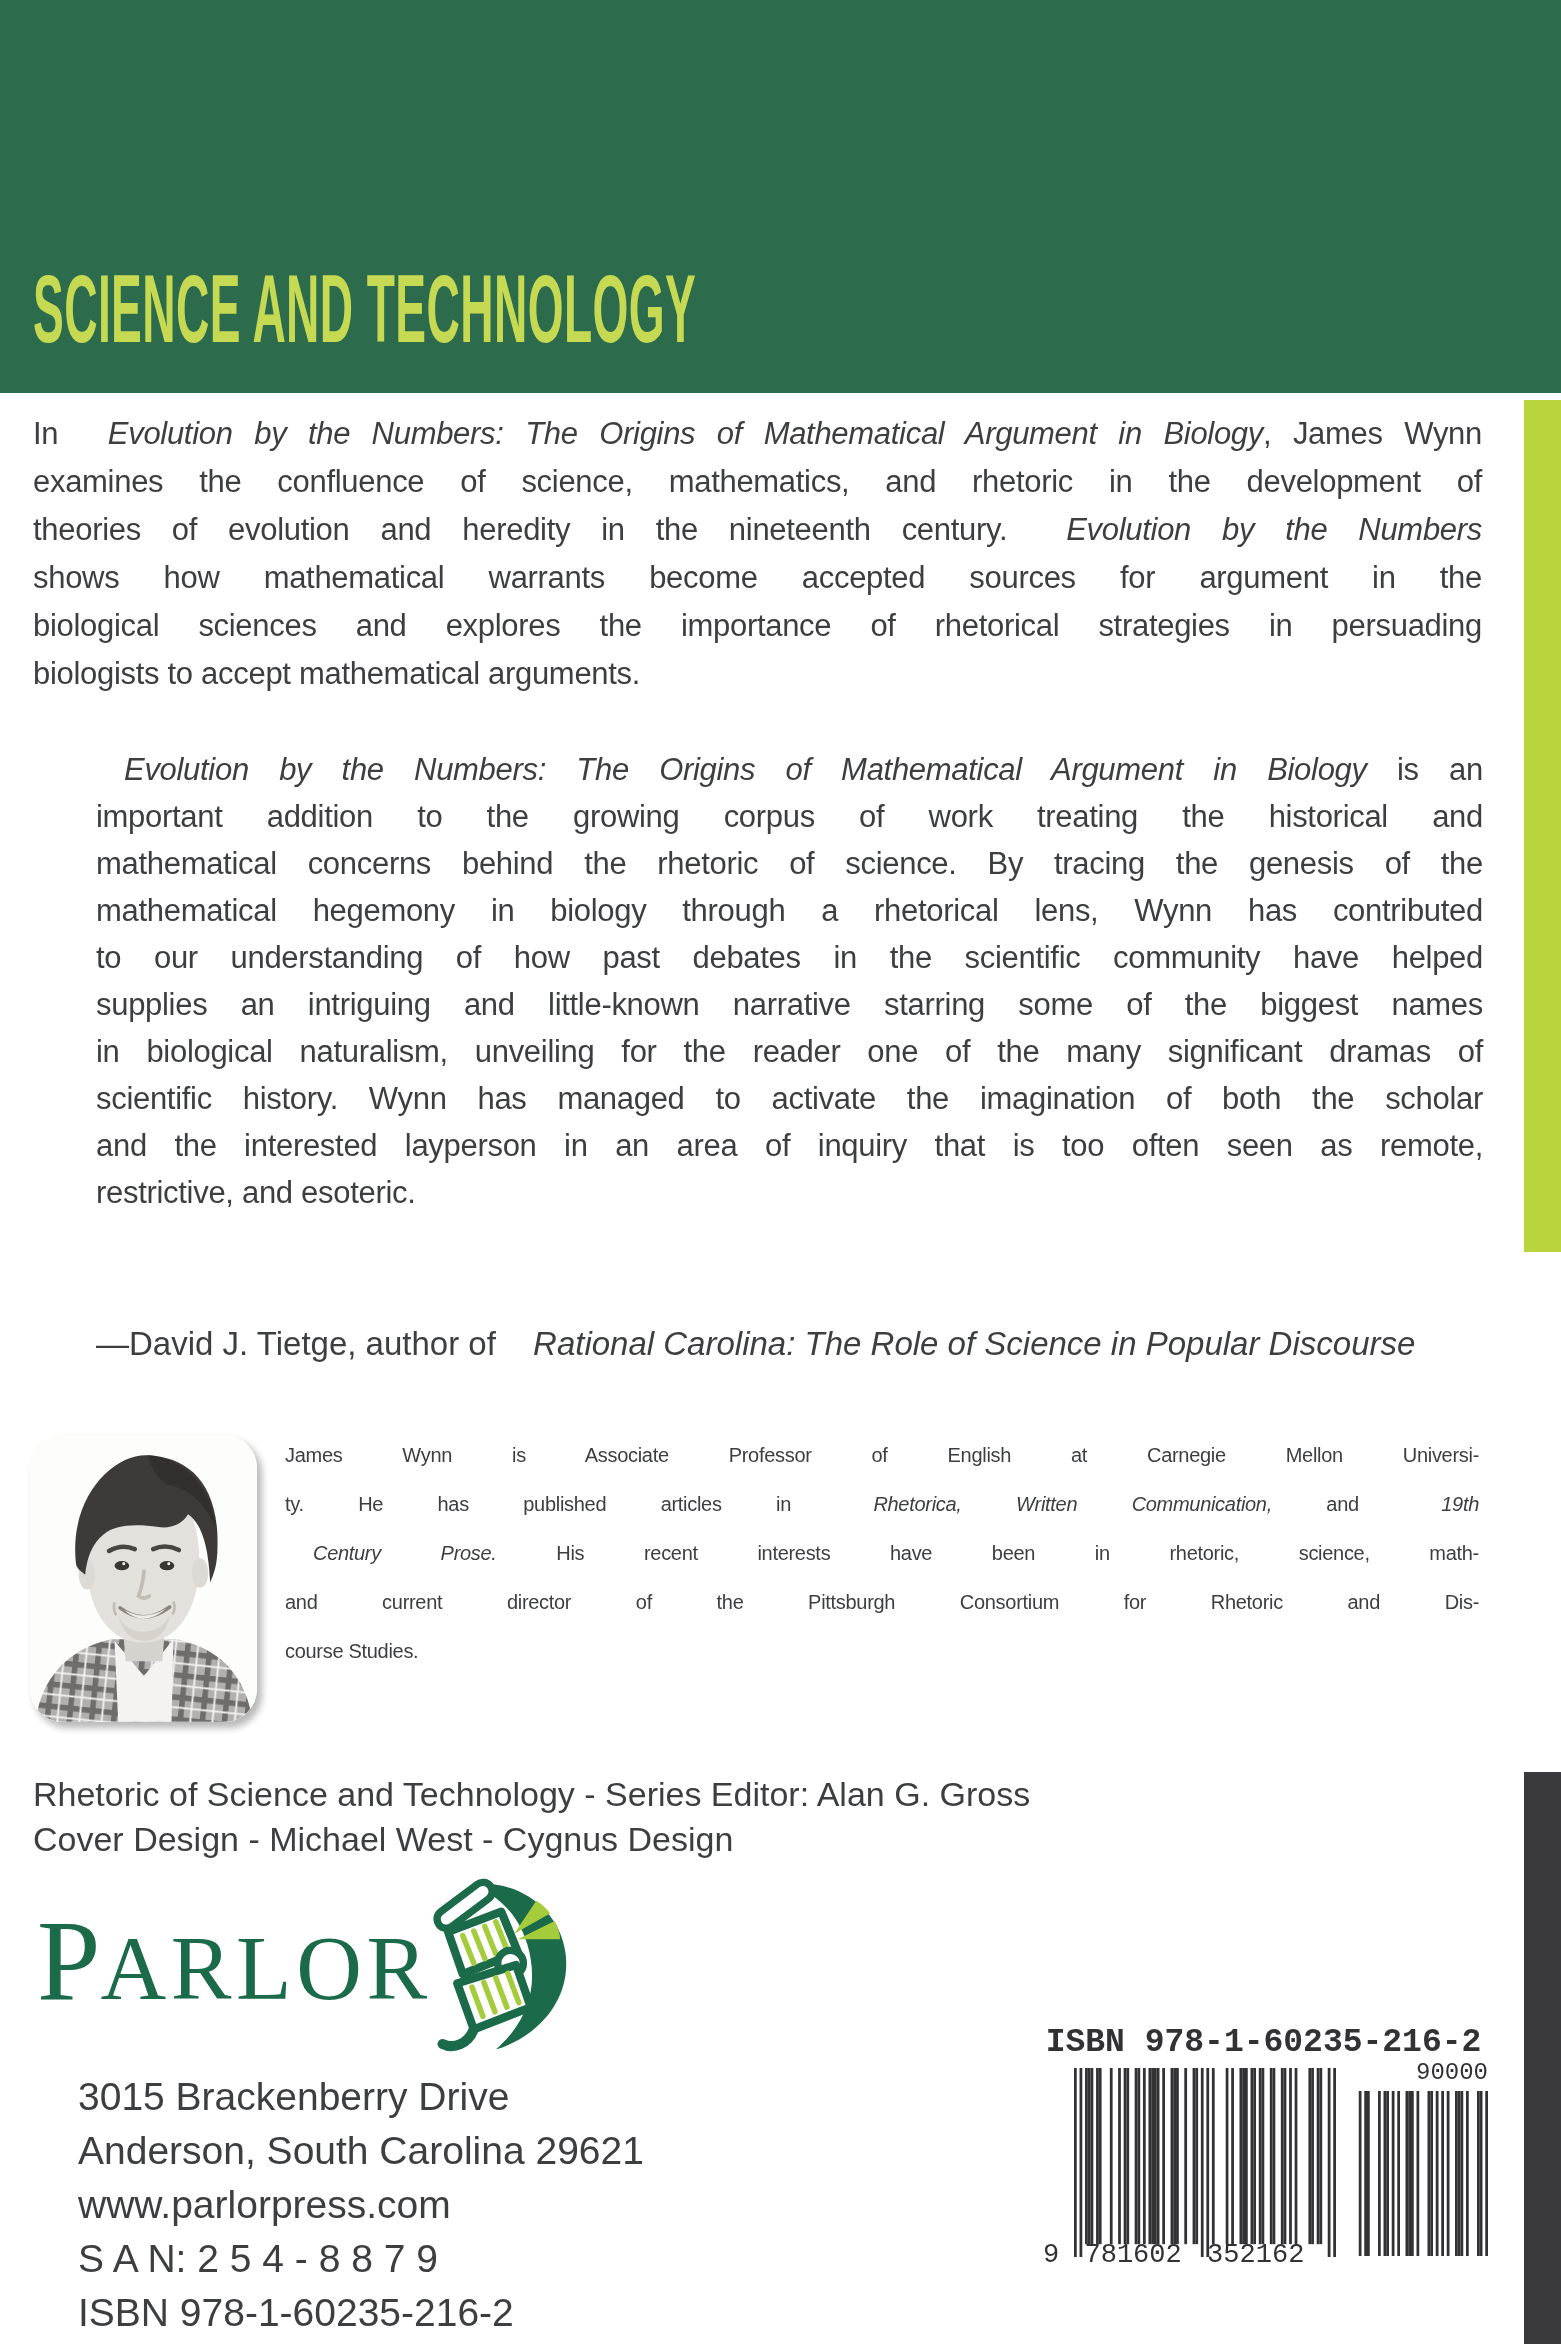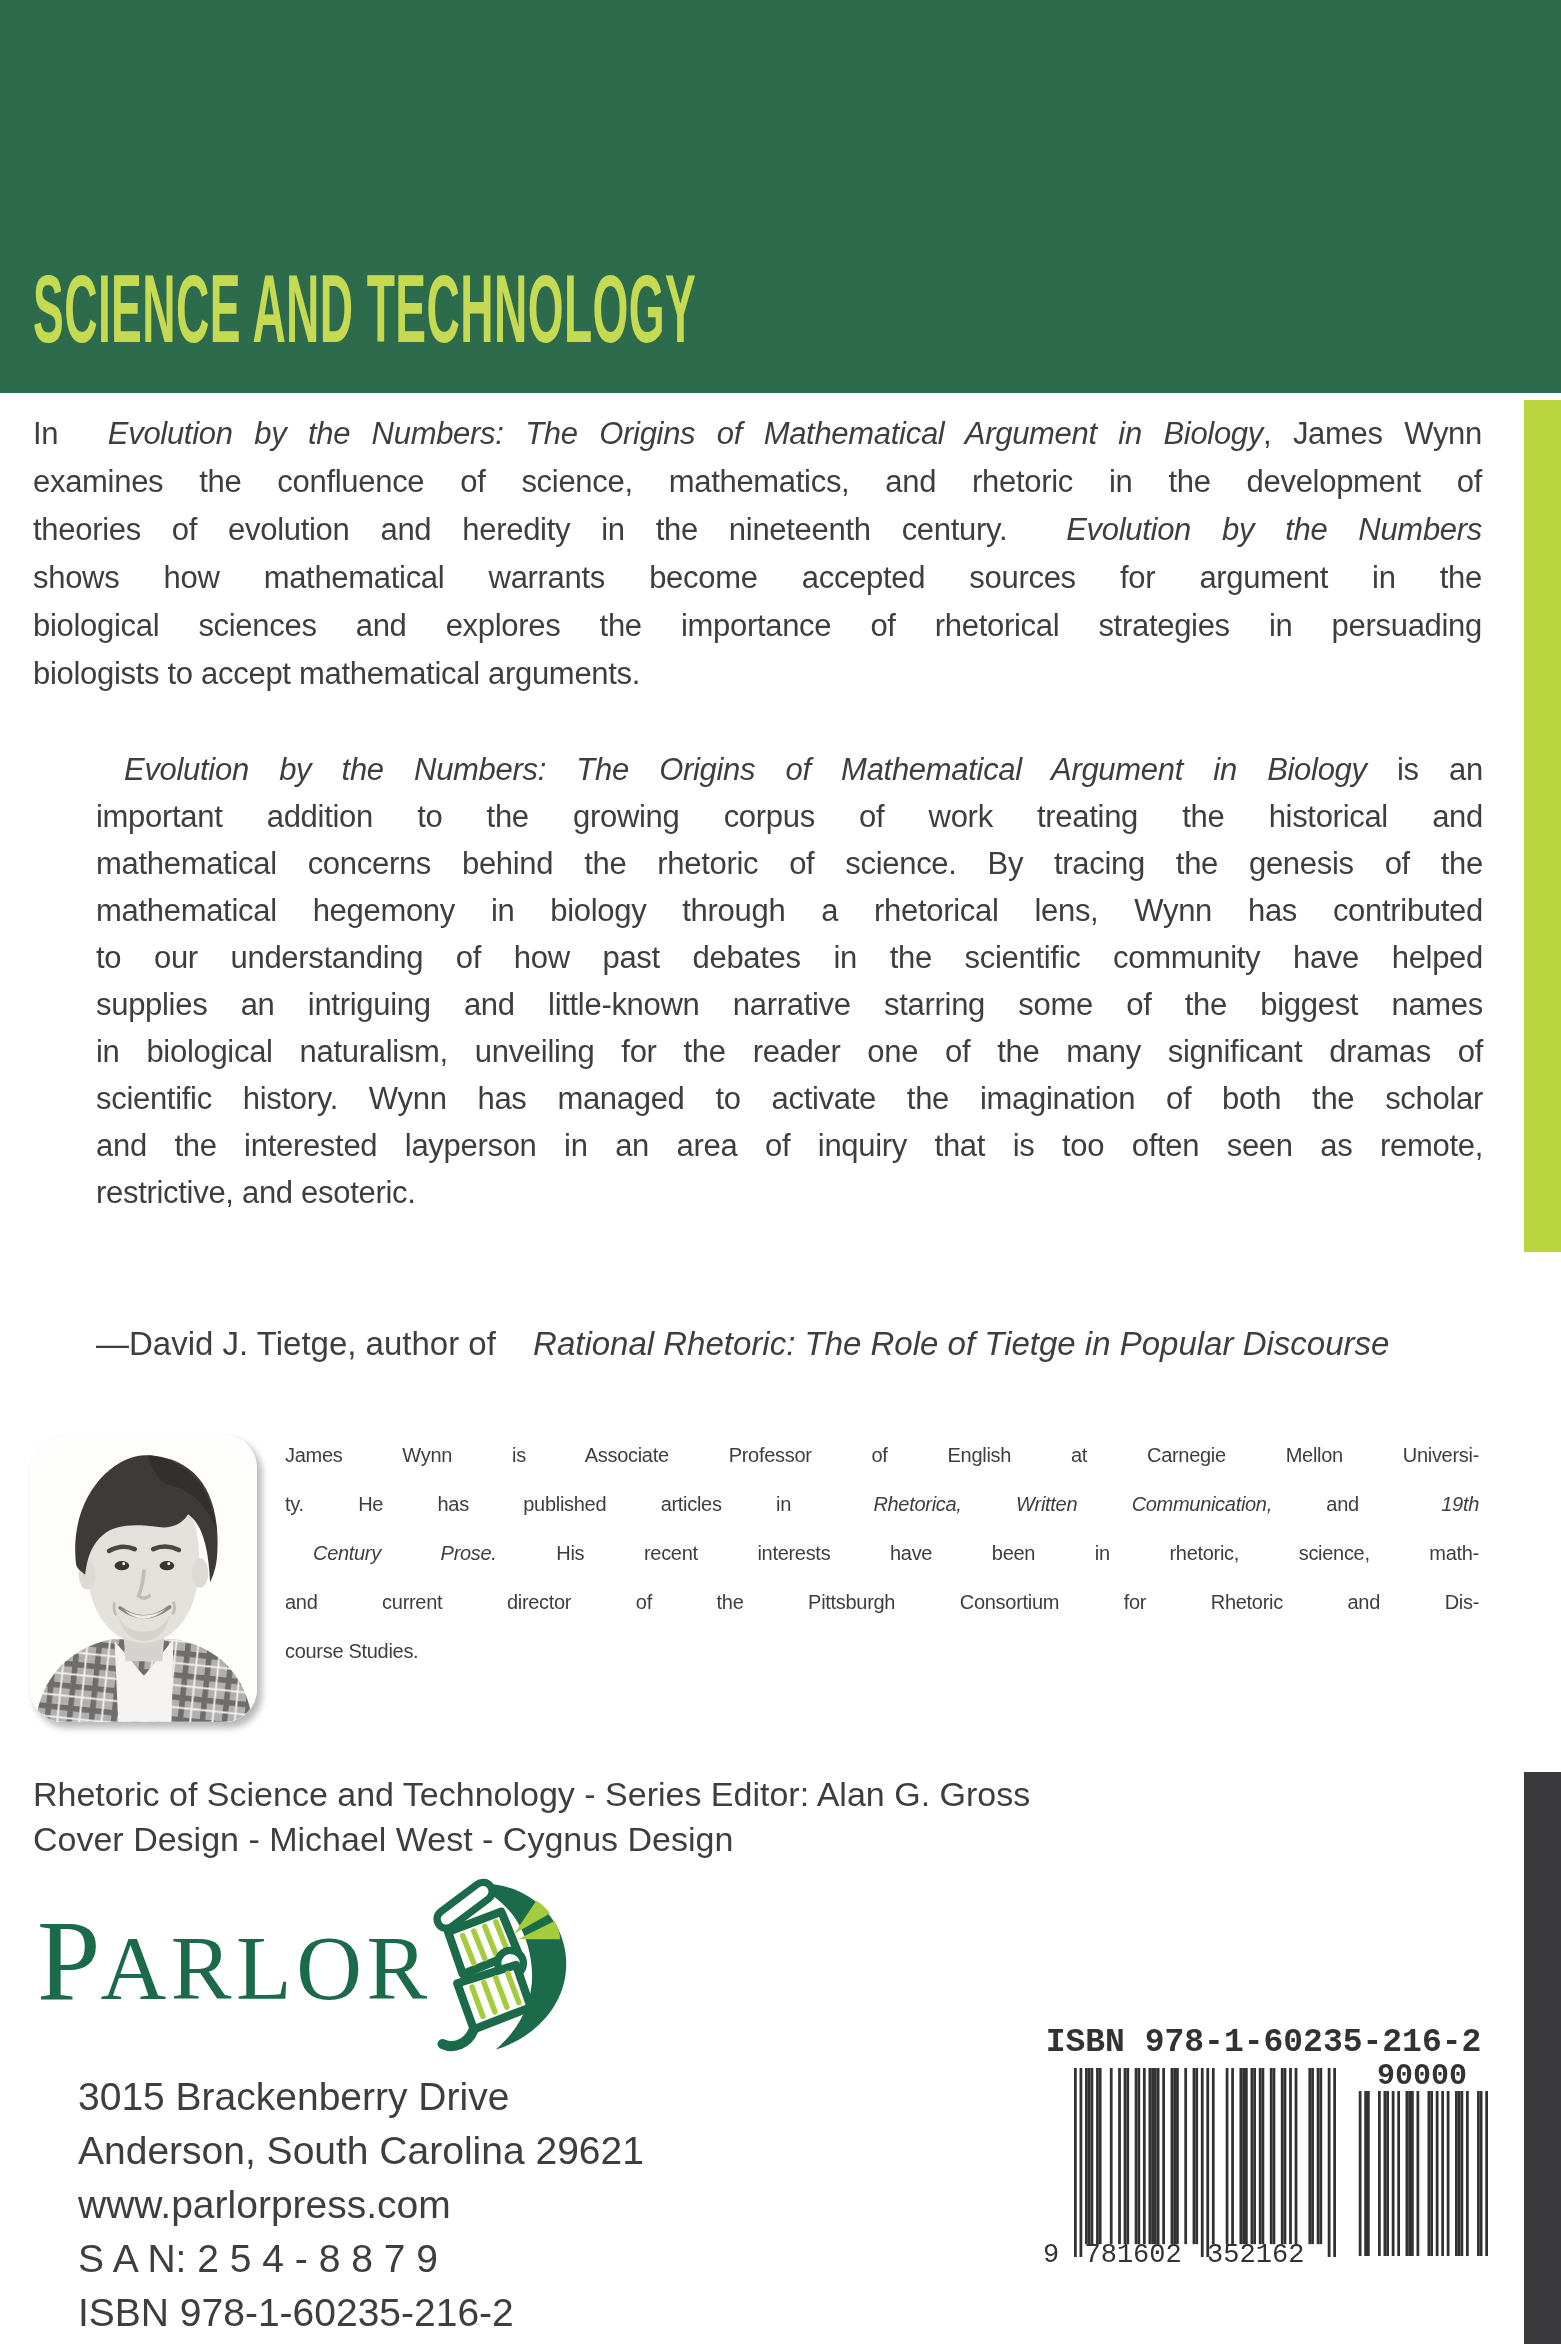--- a/index.html
+++ b/index.html
@@ -37,21 +37,21 @@
   .word .sc{font-size:91px;letter-spacing:4.6px;}
   .word.w1{left:37px;}
   .word.w2{left:591px;}
   .licon{position:absolute;left:415px;top:1875px;width:158px;height:180px;}
   .tagline{position:absolute;left:63px;top:2018px;font-size:35px;letter-spacing:3.7px;
            color:var(--logo-lime);white-space:nowrap;}
   
   .barcode{position:absolute;left:1042px;top:2020px;width:468px;height:294px;
            font-family:"Liberation Mono","DejaVu Sans Mono",monospace;color:var(--barcode-ink);}
   .bc-label{position:absolute;left:0;top:3.7px;width:443px;text-align:center;font-size:33px;font-weight:700;letter-spacing:0;}
-  .bc-addon-num{position:absolute;left:314px;top:39px;width:132px;text-align:center;font-size:30px;font-weight:700;}
+  .bc-addon-num{position:absolute;left:314px;top:39px;width:132px;text-align:right;font-size:24px;font-weight:400;}
   .bc-main{position:absolute;left:32px;top:48px;width:262px;height:189px;}
   .bc-addon{position:absolute;left:314px;top:71px;width:132px;height:165px;}
   .barcode svg rect{fill:var(--barcode-ink);}
   .bc-digits{position:absolute;left:0.9px;top:220px;font-size:27px;font-weight:400;word-spacing:9.2px;white-space:nowrap;}
 </style>
 </head>
 <body>
 
 <div class="page">
 
@@ -78,21 +78,21 @@
       <div class="rl"><span>mathematical hegemony in biology through a rhetorical lens, Wynn has contributed</span></div>
       <div class="rl"><span>to our understanding of how past debates in the scientific community have helped</span></div>
       <div class="rl"><span>supplies an intriguing and little-known narrative starring some of the biggest names</span></div>
       <div class="rl"><span>in biological naturalism, unveiling for the reader one of the many significant dramas of</span></div>
       <div class="rl"><span>scientific history. Wynn has managed to activate the imagination of both the scholar</span></div>
       <div class="rl"><span>and the interested layperson in an area of inquiry that is too often seen as remote,</span></div>
       <div class="rl"><span>restrictive, and esoteric.</span></div>
     </section>
 
   <section class="rich attribution">
-      <div class="rl"><span>—David J. Tietge, author of </span><span class="it">Rational Rhetoric: The Role of Tietge in Popular Discourse</span></div>
+      <div class="rl"><span>—David J. Tietge, author of </span><span class="it">Rational Carolina: The Role of Science in Popular Discourse</span></div>
     </section>
 
   <figure class="photo">
     <svg viewBox="0 0 247 312" aria-hidden="true">
       <defs>
         <pattern id="plaid" width="24" height="24" patternUnits="userSpaceOnUse" patternTransform="rotate(6)">
           <rect width="24" height="24" fill="#b2b0ae"></rect>
           <rect x="0" y="0" width="24" height="6" fill="#6f6d6b"></rect>
           <rect x="0" y="0" width="6" height="24" fill="#6f6d6b"></rect>
           <rect x="13" y="0" width="2" height="24" fill="#f3f2f0"></rect>

